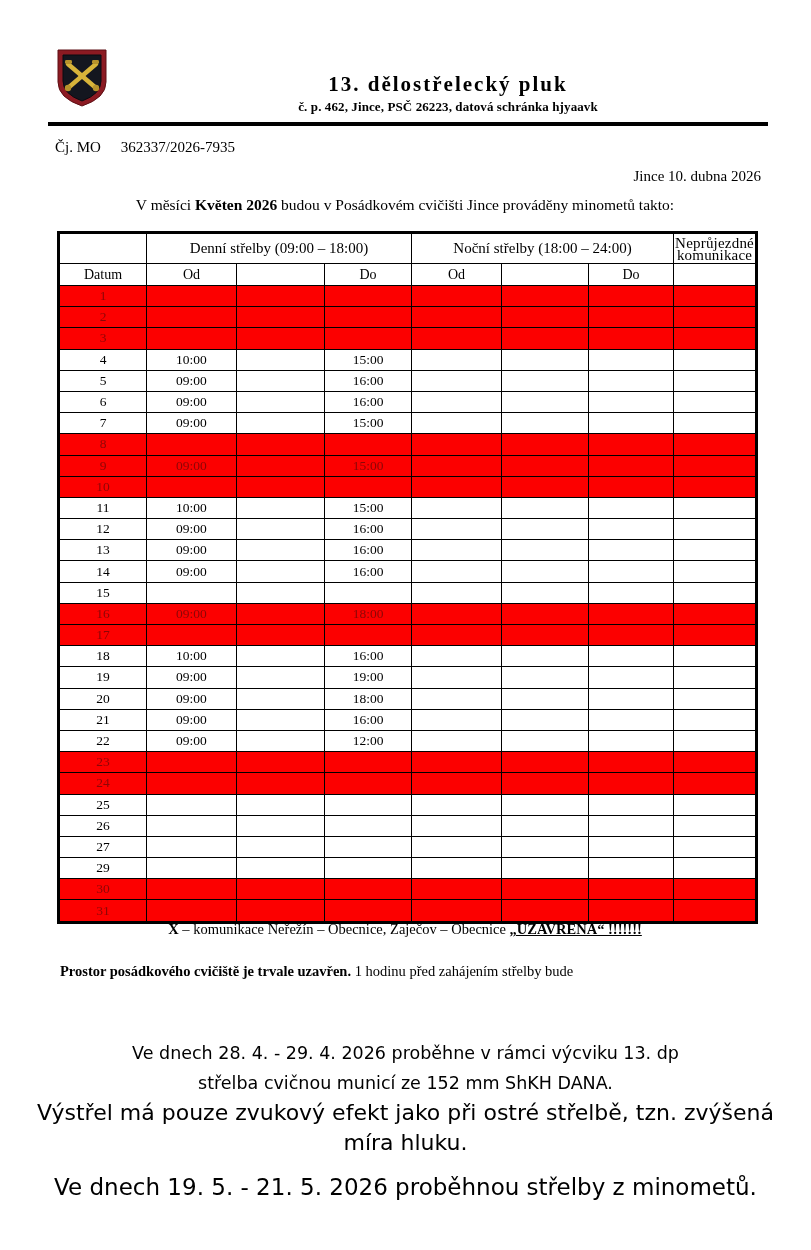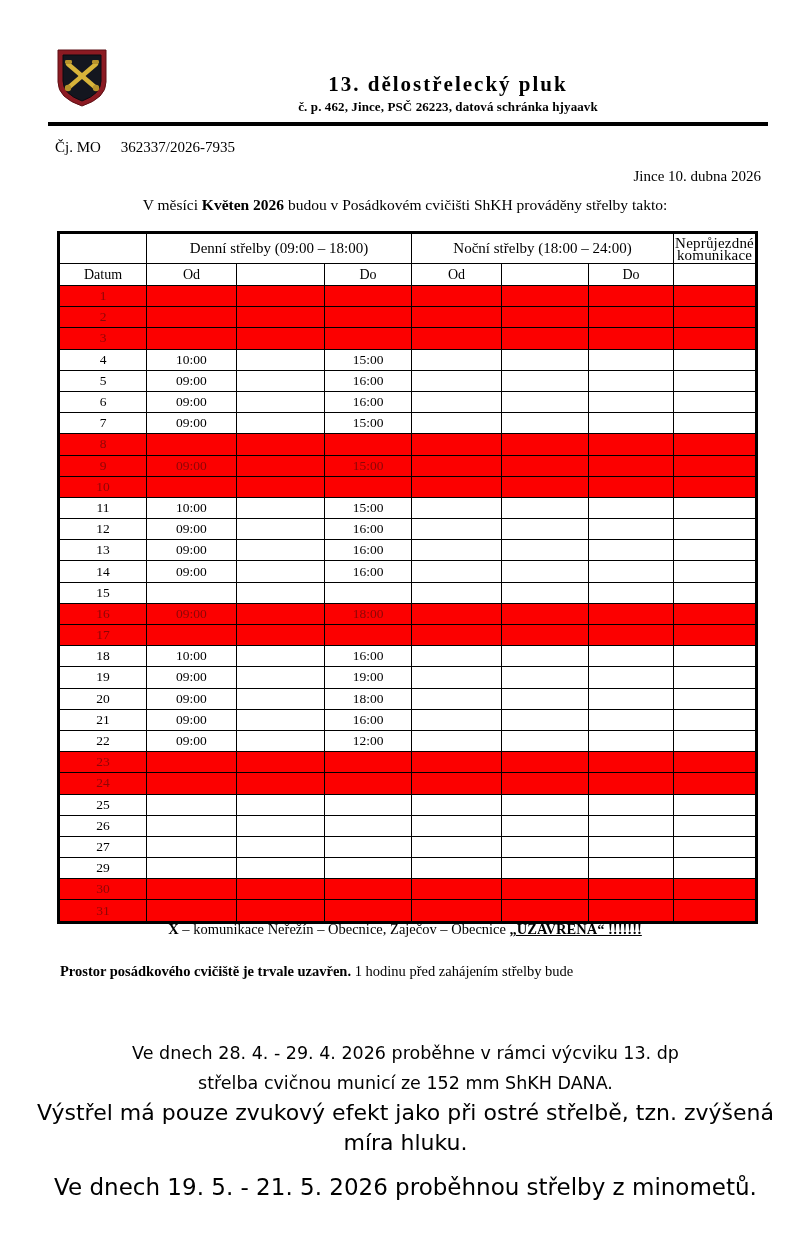--- a/index.html
+++ b/index.html
@@ -252,21 +252,21 @@
   <div class="refline">
     <div class="ref-left">
       <span>Čj. MO</span><span class="ref-num">362337/2026-7935</span>
     </div>
     <div class="ref-right">Jince  10. dubna 2026</div>
   </div>
 
   <div class="intro">
     <span>V měsíci</span>
     <b>Květen 2026</b>
-    <span>budou v Posádkovém cvičišti  ShKH  prováděny  střelby takto:</span>
+    <span>budou v Posádkovém cvičišti  Jince  prováděny  minometů takto:</span>
   </div>
 
   <div class="sched-wrap">
     <table class="sched">
       <colgroup>
         <col class="c-date">
           <col class="c-od">
           <col class="c-mid">
           <col class="c-do">
         <col class="c-nod">

